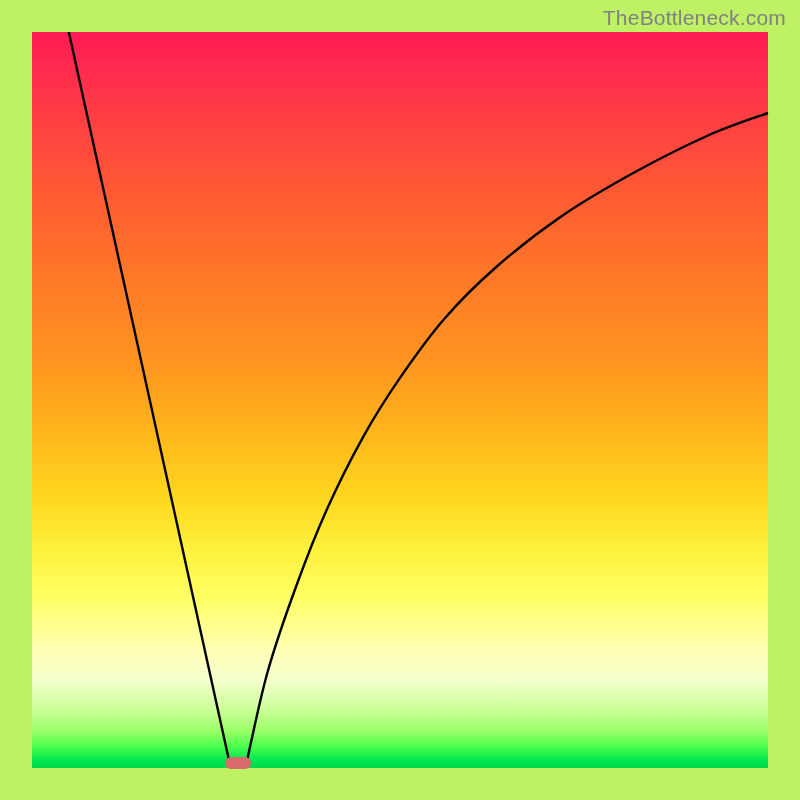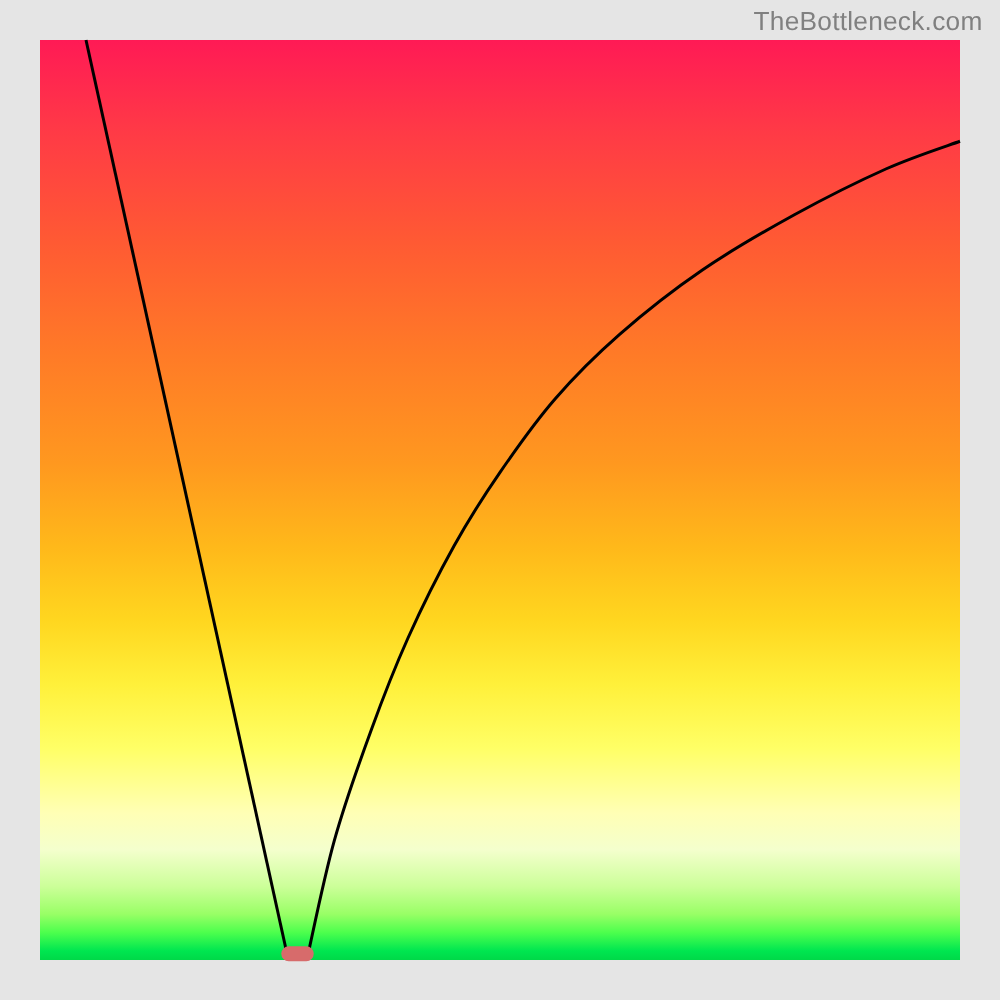--- a/index.html
+++ b/index.html
@@ -10,21 +10,21 @@
     background: #000;
     overflow: hidden;
     font-family: Arial, Helvetica, sans-serif;
   }
   .frame {
     position: absolute;
     top: 0;
     left: 0;
     width: 800px;
     height: 800px;
-    background: #e5e5e5;
+    background: #bef264;
   }
   .plot {
     position: absolute;
     top: 32px;
     left: 32px;
     width: 736px;
     height: 736px;
     
     background: linear-gradient(to bottom,
       #ff1a55 0%,

